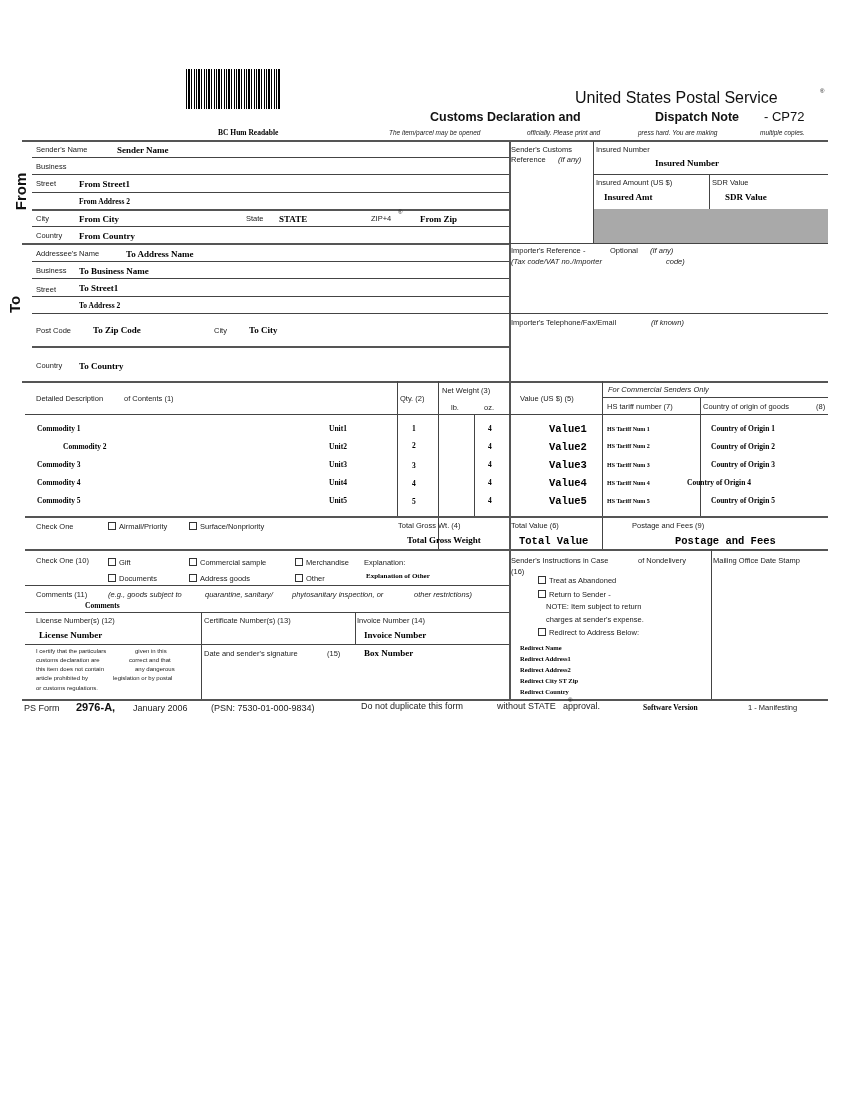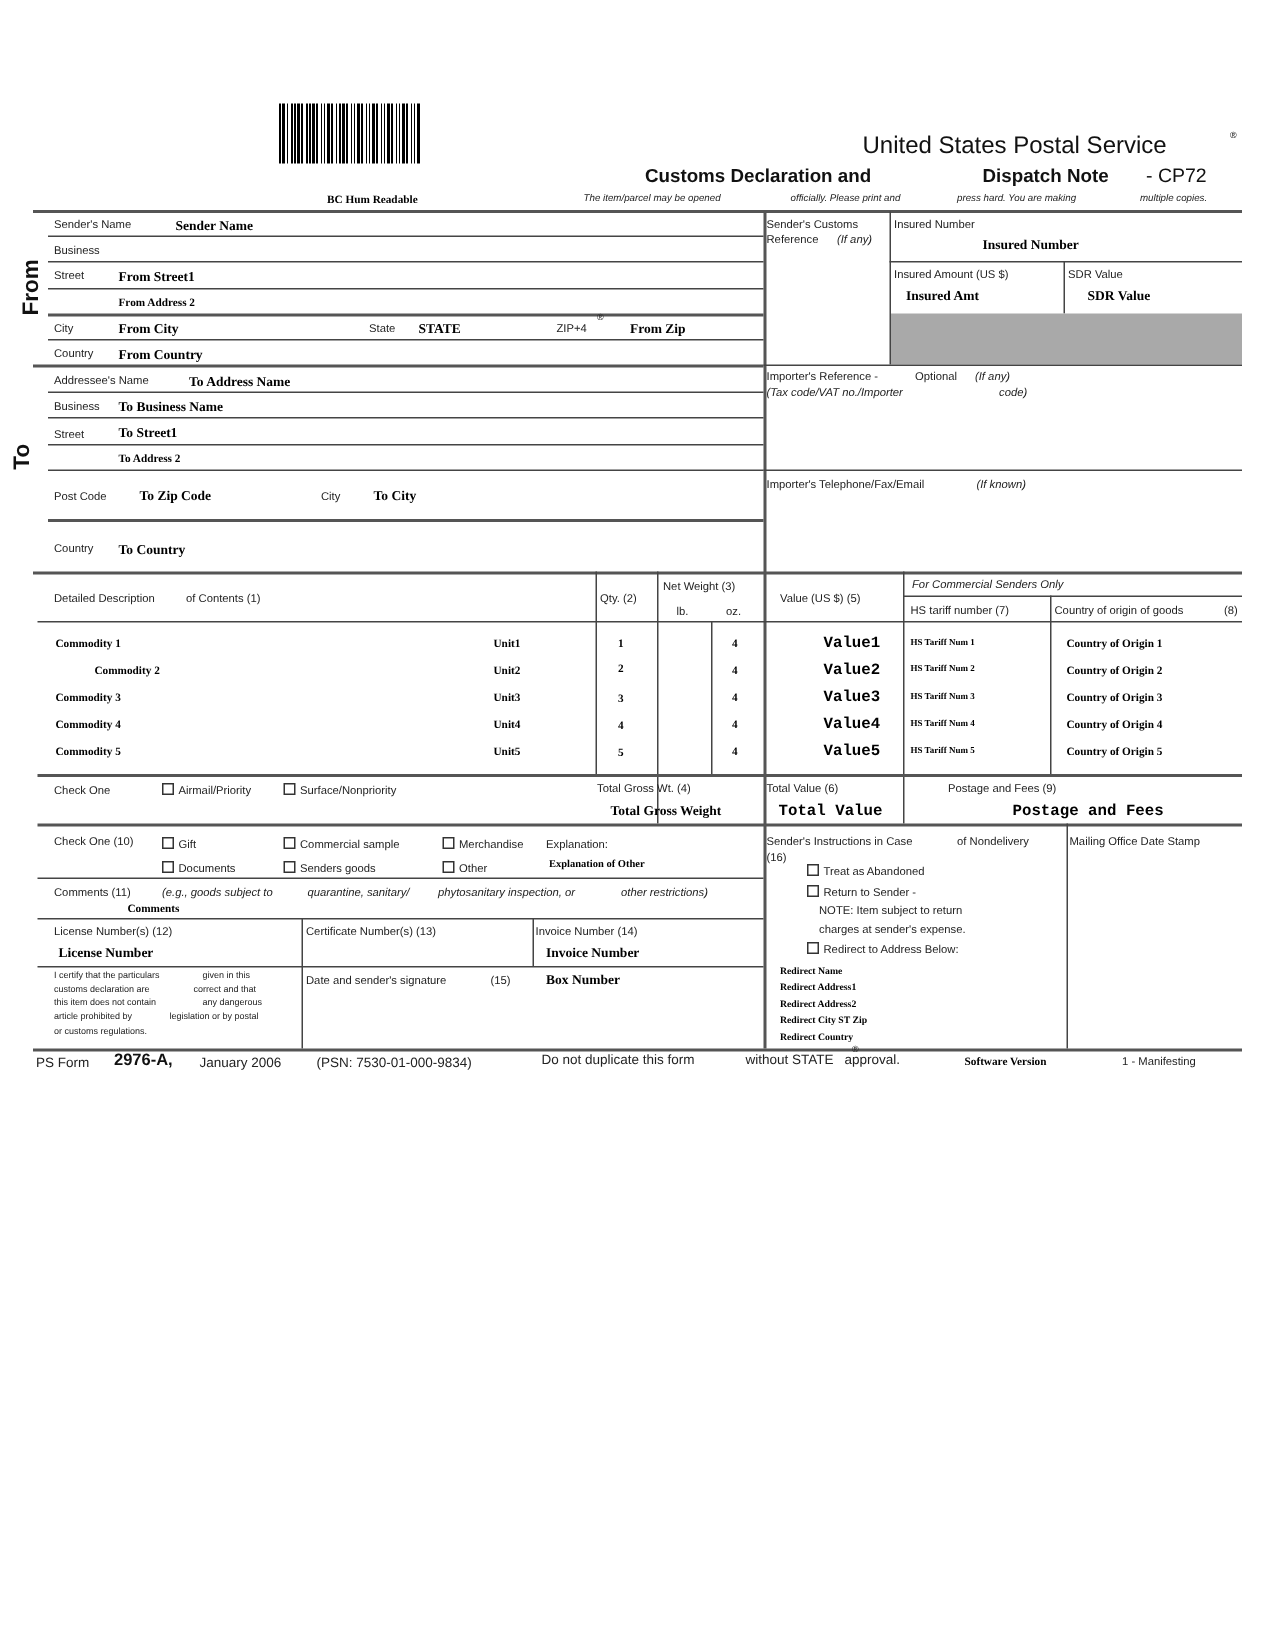--- a/index.html
+++ b/index.html
@@ -169,21 +169,21 @@
 <div class="abs val-xs" style="left:607px;top:462px;">HS Tariff Num 3</div>
 <div class="abs val-sm" style="left:711px;top:460px;">Country of Origin 3</div>
 
 <div class="abs val-sm" style="left:37px;top:478px;">Commodity 4</div>
 <div class="abs val-sm" style="left:329px;top:478px;">Unit4</div>
 <div class="abs val-sm" style="left:412px;top:479px;">4</div>
 <div class="abs val-sm" style="left:448px;top:478px;"></div>
 <div class="abs val-sm" style="left:488px;top:478px;">4</div>
 <div class="abs mono" style="left:549px;top:477px;">Value4</div>
 <div class="abs val-xs" style="left:607px;top:480px;">HS Tariff Num 4</div>
-<div class="abs val-sm" style="left:711px;top:478px;">Country of Origin 4</div>
+<div class="abs val-sm" style="left:687px;top:478px;">Country of Origin 4</div>
 
 <div class="abs val-sm" style="left:37px;top:496px;">Commodity 5</div>
 <div class="abs val-sm" style="left:329px;top:496px;">Unit5</div>
 <div class="abs val-sm" style="left:412px;top:497px;">5</div>
 <div class="abs val-sm" style="left:448px;top:496px;"></div>
 <div class="abs val-sm" style="left:488px;top:496px;">4</div>
 <div class="abs mono" style="left:549px;top:495px;">Value5</div>
 <div class="abs val-xs" style="left:607px;top:498px;">HS Tariff Num 5</div>
 <div class="abs val-sm" style="left:711px;top:496px;">Country of Origin 5</div>
 
@@ -196,21 +196,21 @@
 <div class="abs mono" style="left:519px;top:535px;">Total Value</div>
 <div class="abs lbl" style="left:608px;top:521px;padding-left:24px;">Postage and Fees (9)</div>
 <div class="abs mono" style="left:637px;top:535px;padding-left:38px;">Postage and Fees</div>
 
 <div class="abs lbl" style="left:36px;top:556px;">Check One (10)</div>
 <div class="abs lbl" style="left:108px;top:558px;"><span class="cb"></span><span>Gift</span></div>
 <div class="abs lbl" style="left:189px;top:558px;"><span class="cb"></span><span>Commercial sample</span></div>
 <div class="abs lbl" style="left:295px;top:558px;"><span class="cb"></span><span>Merchandise</span></div>
 <div class="abs lbl" style="left:364px;top:558px;">Explanation:</div>
 <div class="abs lbl" style="left:108px;top:574px;"><span class="cb"></span><span>Documents</span></div>
-<div class="abs lbl" style="left:189px;top:574px;"><span class="cb"></span><span>Senders goods</span></div>
+<div class="abs lbl" style="left:189px;top:574px;"><span class="cb"></span><span>Address goods</span></div>
 <div class="abs lbl" style="left:295px;top:574px;"><span class="cb"></span><span>Other</span></div>
 <div class="abs val-xs" style="left:366px;top:572px;font-size:7px;">Explanation of Other</div>
 
 <div class="abs lbl" style="left:36px;top:590px;">Comments (11)</div>
 <div class="abs lbl ital" style="left:108px;top:590px;">(e.g., goods subject to</div>
 <div class="abs lbl ital" style="left:205px;top:590px;">quarantine, sanitary/</div>
 <div class="abs lbl ital" style="left:292px;top:590px;">phytosanitary inspection, or</div>
 <div class="abs lbl ital" style="left:414px;top:590px;">other restrictions)</div>
 <div class="abs val-sm" style="left:85px;top:601px;">Comments</div>
 

